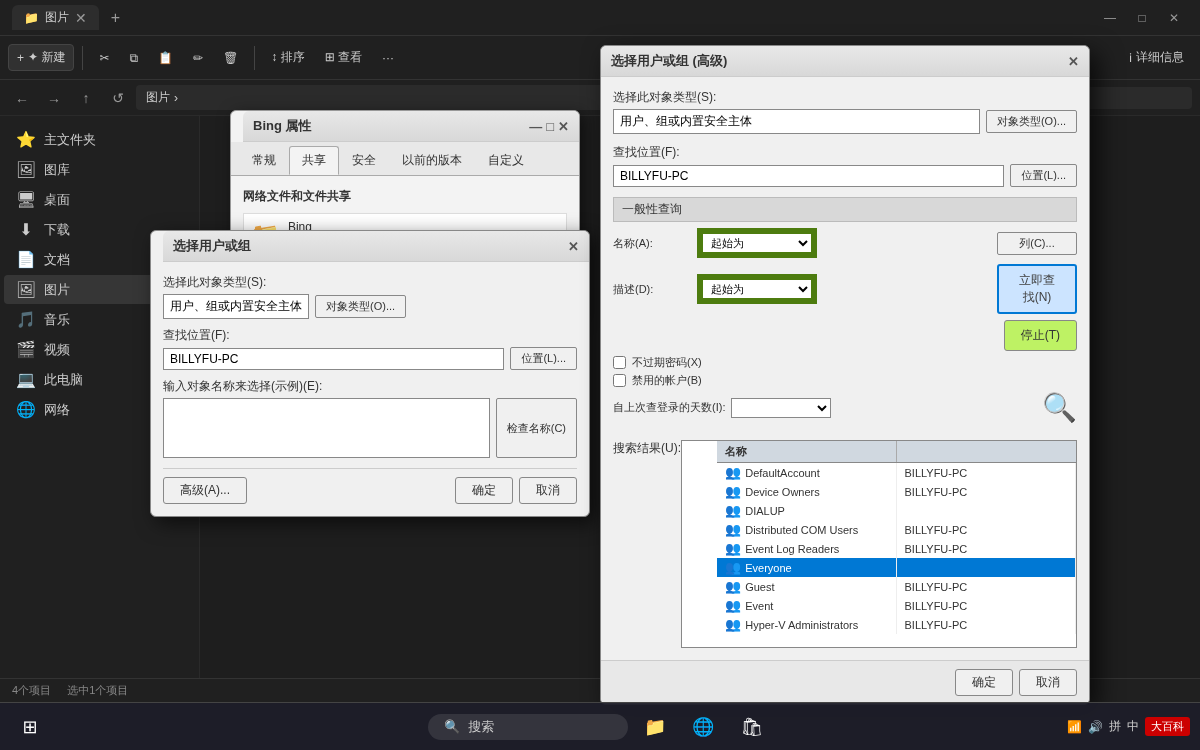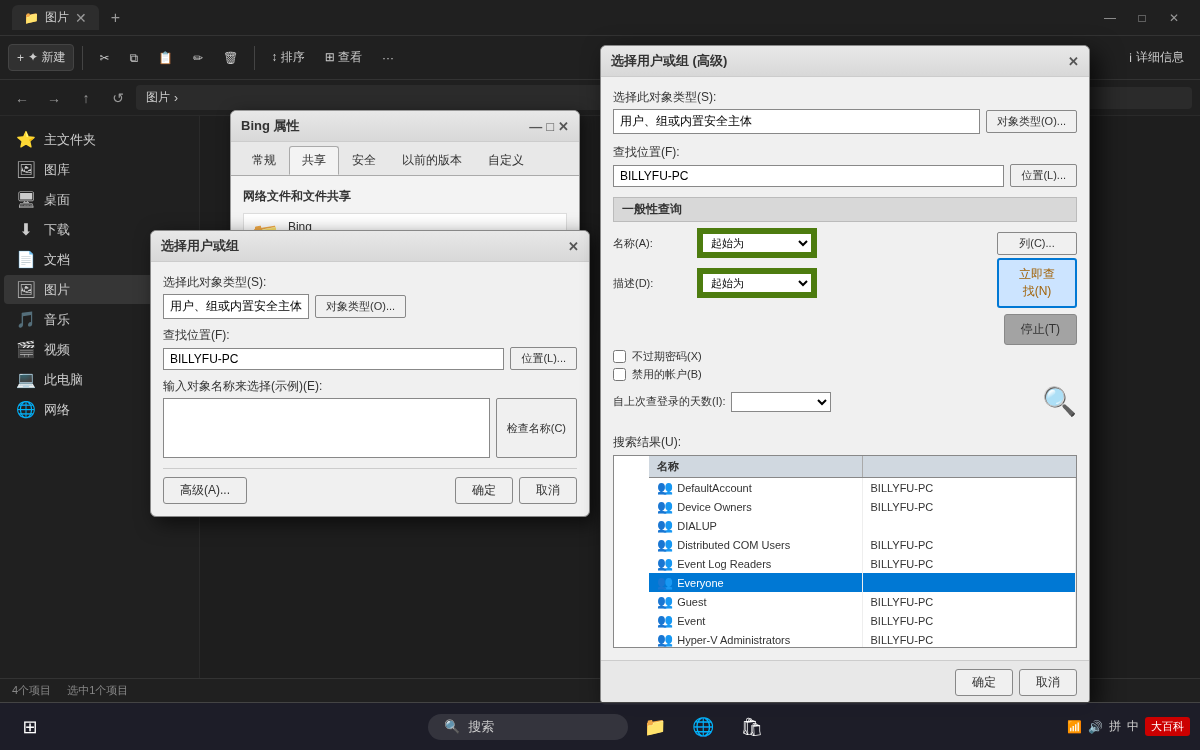--- a/index.html
+++ b/index.html
@@ -73,21 +73,21 @@
 
     
     .bing-dialog {
       position: absolute; top: 110px; left: 230px; width: 350px;
       background: #f3f3f3; border: 1px solid #999; border-radius: 6px;
       box-shadow: 4px 4px 16px rgba(0,0,0,0.5); z-index: 200;
     }
     .dialog-titlebar {
       background: linear-gradient(#e8e8e8, #d8d8d8); padding: 6px 10px;
       display: flex; align-items: center; justify-content: space-between;
-      border-radius: 6px 6px 0 0; border-bottom: 1px solid #ccc; font-size: 13px; font-weight: 600; color: #333;
+      border-radius: 6px 6px 0 0; border-bottom: 1px solid #ccc; font-size: 13px; font-weight: 600; color: #333; margin-left: 12px;
     }
     .dialog-tabs { display: flex; gap: 0; border-bottom: 1px solid #aaa; background: #e8e8e8; padding: 4px 8px 0; }
     .dialog-tab { padding: 5px 12px; font-size: 12px; cursor: pointer; color: #333; border: 1px solid transparent; border-radius: 3px 3px 0 0; }
     .dialog-tab.active { background: #f3f3f3; border-color: #aaa; border-bottom: 1px solid #f3f3f3; }
     .dialog-body { padding: 12px; }
     .section-title { font-size: 12px; color: #333; font-weight: 600; margin-bottom: 8px; }
     .share-item { display: flex; align-items: center; gap: 8px; padding: 6px; background: #fff; border: 1px solid #ddd; margin-bottom: 4px; }
     .share-icon { font-size: 24px; color: #f0a000; }
     .share-text { font-size: 12px; color: #333; font-weight: 500; }
     .share-sub { font-size: 11px; color: #666; }
@@ -109,32 +109,32 @@
       display: flex; flex-direction: column;
     }
     .adv-titlebar {
       background: linear-gradient(#e8e8e8, #d8d8d8); padding: 6px 10px;
       display: flex; align-items: center; justify-content: space-between;
       border-radius: 6px 6px 0 0; border-bottom: 1px solid #ccc; font-size: 13px; font-weight: 600; color: #333;
     }
     .adv-body { padding: 12px; flex: 1; display: flex; flex-direction: column; gap: 10px; overflow: hidden; }
     .field-row { display: flex; align-items: center; gap: 6px; margin-bottom: 6px; }
     .field-btn { padding: 3px 10px; font-size: 11px; cursor: pointer; border: 1px solid #888; background: #f0f0f0; border-radius: 2px; color: #333; white-space: nowrap; }
-    .section-header { font-size: 12px; font-weight: 700; color: #333; background: #d8d8d8; padding: 3px 8px; border: 1px solid #bbb; margin-bottom: 6px; }
+    .section-header { font-size: 12px; font-weight: 400; color: #333; background: #d8d8d8; padding: 3px 8px; border: 1px solid #bbb; margin-bottom: 6px; }
     .query-select { font-size: 11px; border: 6px solid #4d7c0f; padding: 2px 4px; background: #fff; }
     .checkbox-row { display: flex; align-items: center; gap: 6px; font-size: 11px; color: #333; margin-bottom: 3px; }
     .days-row { display: flex; align-items: center; gap: 6px; font-size: 11px; color: #333; margin-bottom: 6px; }
     .days-select { font-size: 11px; border: 1px solid #888; padding: 2px 4px; background: #fff; width: 100px; }
     .find-btn {
       background: #cce4ff; border: 2px solid #0078d4; padding: 6px 16px;
-      font-size: 12px; cursor: pointer; border-radius: 3px; color: #a16207; font-weight: 500;
-    }
-    .stop-btn { padding: 6px 16px; font-size: 12px; cursor: pointer; border: 1px solid #888; background: #a3a3a3; border-radius: 3px; color: #333; }
-
-    .results-area { flex: 1; overflow: hidden; display: flex; flex-direction: column; min-height: 0; }
+      font-size: 12px; cursor: pointer; border-radius: 3px; color: #404040; font-weight: 500;
+    }
+    .stop-btn { padding: 6px 16px; font-size: 12px; cursor: pointer; border: 1px solid #888; background: #bef264; border-radius: 3px; color: #333; }
+
+    .results-area { flex: 1; overflow: hidden; display: flex; min-height: 0; }
     .results-label { font-size: 12px; color: #333; margin-bottom: 4px; }
     .results-table { flex: 1; background: #fff; border: 1px solid #888; overflow-y: auto; min-height: 0; padding-left: 35px; }
     .results-header { display: grid; grid-template-columns: 1fr 1fr; background: #d0d8e0; border-bottom: 1px solid #888; }
     .results-col { padding: 3px 8px; font-size: 11px; font-weight: 600; color: #333; border-right: 1px solid #aaa; }
     .results-row { display: grid; grid-template-columns: 1fr 1fr; cursor: pointer; }
     .results-row.selected { background: #0078d4; color: #fff; }
     .results-row.selected .results-cell { color: #fff; }
     .results-cell { padding: 2px 8px; font-size: 11px; color: #333; border-right: 1px solid #eee; display: flex; align-items: center; gap: 4px; }
     .user-icon { font-size: 13px; }
 
@@ -344,21 +344,21 @@
     <div>
       <div style="font-size:12px;color:#333;margin-bottom:3px;">查找位置(F):</div>
       <div style="display:flex;gap:6px;align-items:center;">
         <div style="flex:1;background:#fff;border:1px solid #888;padding:3px 6px;font-size:12px;">BILLYFU-PC</div>
         <button class="field-btn">位置(L)...</button>
       </div>
     </div>
 
     <div>
       <div class="section-header">一般性查询</div>
-      <div style="display:grid;grid-template-columns:80px 120px 80px 1fr 80px;gap:4px;align-items:center;">
+      <div style="display:grid;grid-template-columns:80px 120px 80px 1fr 80px;gap:4px;align-items:center;margin-bottom:6px;">
         <span style="font-size:11px;color:#333;">名称(A):</span>
         <select class="query-select">
           <option>起始为</option>
         </select>
         <div style="flex:1;"></div>
         <div></div>
         <button class="field-btn">列(C)...</button>
       </div>
       <div style="display:grid;grid-template-columns:80px 120px 1fr 80px;gap:4px;align-items:center;margin-bottom:6px;">
         <span style="font-size:11px;color:#333;">描述(D):</span>

